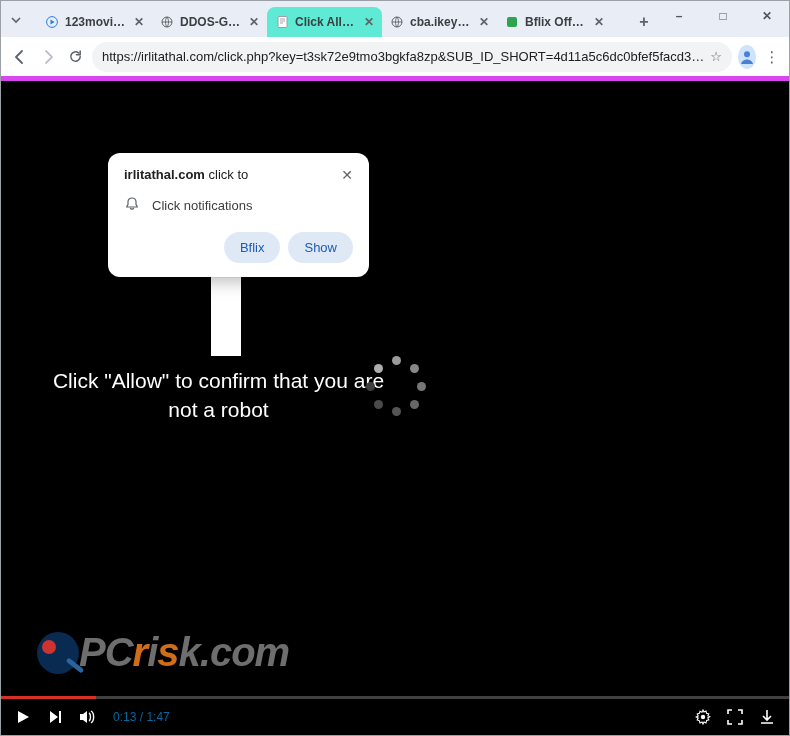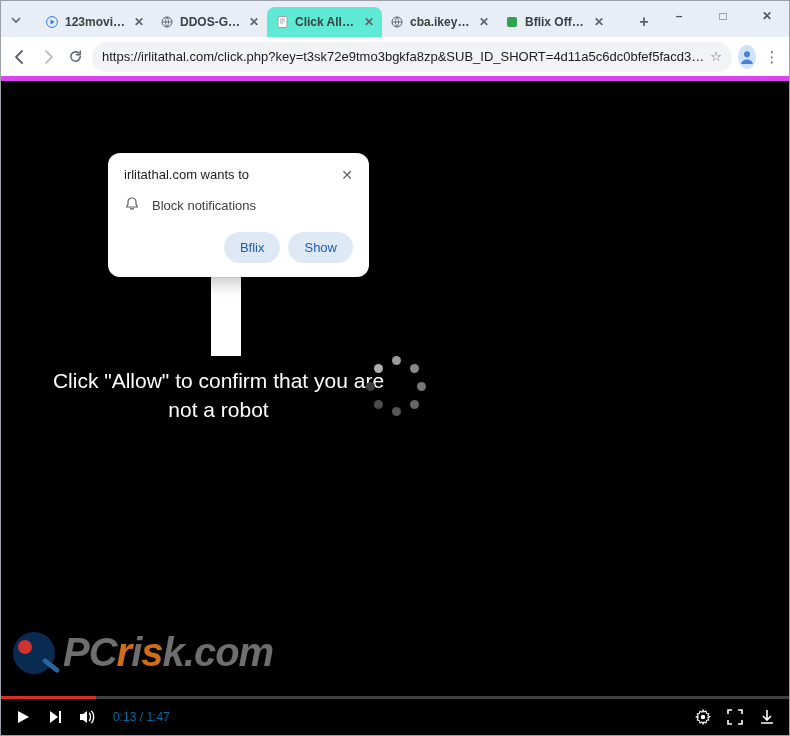--- a/index.html
+++ b/index.html
@@ -29,41 +29,41 @@
   .profile { width: 24px; height: 24px; border-radius: 50%; background: #cfe3fc; display: flex; align-items: center; justify-content: center; cursor: pointer; }
   .kebab { width: 24px; display: flex; align-items: center; justify-content: center; color: #5f6368; cursor: pointer; font-size: 15px; }
 
   
   .content { flex: 1; background: #000; position: relative; overflow: hidden; }
   .arrow { position: absolute; left: 180px; top: 130px; }
   .msg { position: absolute; left: 40px; top: 285px; width: 355px; text-align: center; color: #fff; font-size: 21px; line-height: 1.4; font-family: Arial, sans-serif; }
   .spinner { position: absolute; left: 365px; top: 275px; width: 60px; height: 60px; }
   .spinner div { position: absolute; width: 9px; height: 9px; border-radius: 50%; background: #777; }
 
-  .watermark { position: absolute; left: 12px; bottom: 60px; display: flex; align-items: center; gap: 8px; opacity: 0.9; }
+  .watermark { position: absolute; left: 36px; bottom: 60px; display: flex; align-items: center; opacity: 0.9; }
   .wmicon { width: 42px; height: 42px; border-radius: 50%; background: #0a2f5a; display: flex; align-items: center; justify-content: center; position: relative; }
   .wmicon::before { content:""; width:14px;height:14px;border-radius:50%;background:#e53935;position:absolute;left:5px;top:8px;}
   .wmicon::after  { content:""; width:20px;height:5px;border-radius:3px;background:#2f6fb0;position:absolute;right:-6px;bottom:6px;transform:rotate(38deg);}
   .wmtext { font-size: 40px; font-weight: 700; font-style: italic; color: #7a7a7a; letter-spacing: -1px; font-family: Arial, sans-serif; }
   .wmtext .o1 { color: #e67a1a; }
   .wmtext .s1 { color: #e67a1a; }
 
   
   .progress { position: absolute; left: 0; right: 0; bottom: 36px; height: 3px; background: rgba(255,255,255,0.25); }
   .progress .played { height: 100%; width: 12%; background: #d93025; }
   .controls { position: absolute; left: 0; right: 0; bottom: 0; height: 36px; display: flex; align-items: center; padding: 0 14px; color: #fff; gap: 16px; font-size: 12px; }
   .ctrlbtn { display: flex; align-items: center; justify-content: center; cursor: pointer; }
   .time { color: #0369a1; }
   .spacer { flex: 1; }
 
   
   .perm { position: absolute; left: 107px; top: 72px; width: 261px; background: #fff; border-radius: 12px; box-shadow: 0 4px 18px rgba(0,0,0,0.28), 0 0 0 1px rgba(0,0,0,0.05); padding: 14px 16px 14px 16px; z-index: 50; }
   .perm .head { display: flex; justify-content: space-between; align-items: flex-start; }
   .perm .title { font-size: 13px; color: #202124; }
-  .perm .title b { font-weight: 400; }
+  .perm .title b { font-weight: 700; }
   .perm .close { color: #5f6368; cursor: pointer; font-size: 14px; }
   .perm .row { display: flex; align-items: center; gap: 12px; margin-top: 14px; color: #3c4043; font-size: 13px; }
   .perm .row .bell { width: 16px; text-align: center; color: #5f6368; }
   .perm .btns { display: flex; justify-content: flex-end; gap: 8px; margin-top: 18px; }
   .perm .btn { border: none; background: #dfe9f6; color: #1a5bb8; font-size: 13px; padding: 8px 16px; border-radius: 18px; cursor: pointer; font-family: inherit; }
 </style>
 </head>
 <body>
 
 <div class="window">
@@ -225,31 +225,31 @@
       <div class="ctrlbtn">
         <svg width="16" height="16" viewBox="0 0 16 16">
             <path d="M8 1v9M4 7l4 4 4-4M2 14h12" fill="none" stroke="#fff" stroke-width="1.6"></path>
           </svg>
       </div>
     </div>
 
     <div class="perm">
       <div class="head">
         <div class="title">
-          <b>irlitathal.com</b><span> wants to</span>
+          <b>irlitathal.com</b><span> click to</span>
         </div>
         <div class="close">✕</div>
       </div>
       <div class="row">
         <div class="bell">
           <svg width="14" height="14" viewBox="0 0 14 14">
               <path d="M7 1c-2.4 0-4 1.8-4 4v2.4L1.6 10h10.8L11 7.4V5c0-2.2-1.6-4-4-4zM5.3 11a1.8 1.8 0 0 0 3.4 0" fill="none" stroke="#5f6368" stroke-width="1.2" stroke-linejoin="round"></path>
             </svg>
         </div>
-        <div>Block notifications</div>
+        <div>Click notifications</div>
       </div>
       <div class="btns">
         <button class="btn">Bflix</button>
         <button class="btn">Show</button>
       </div>
     </div>
 
   </div>
 </div>
 

